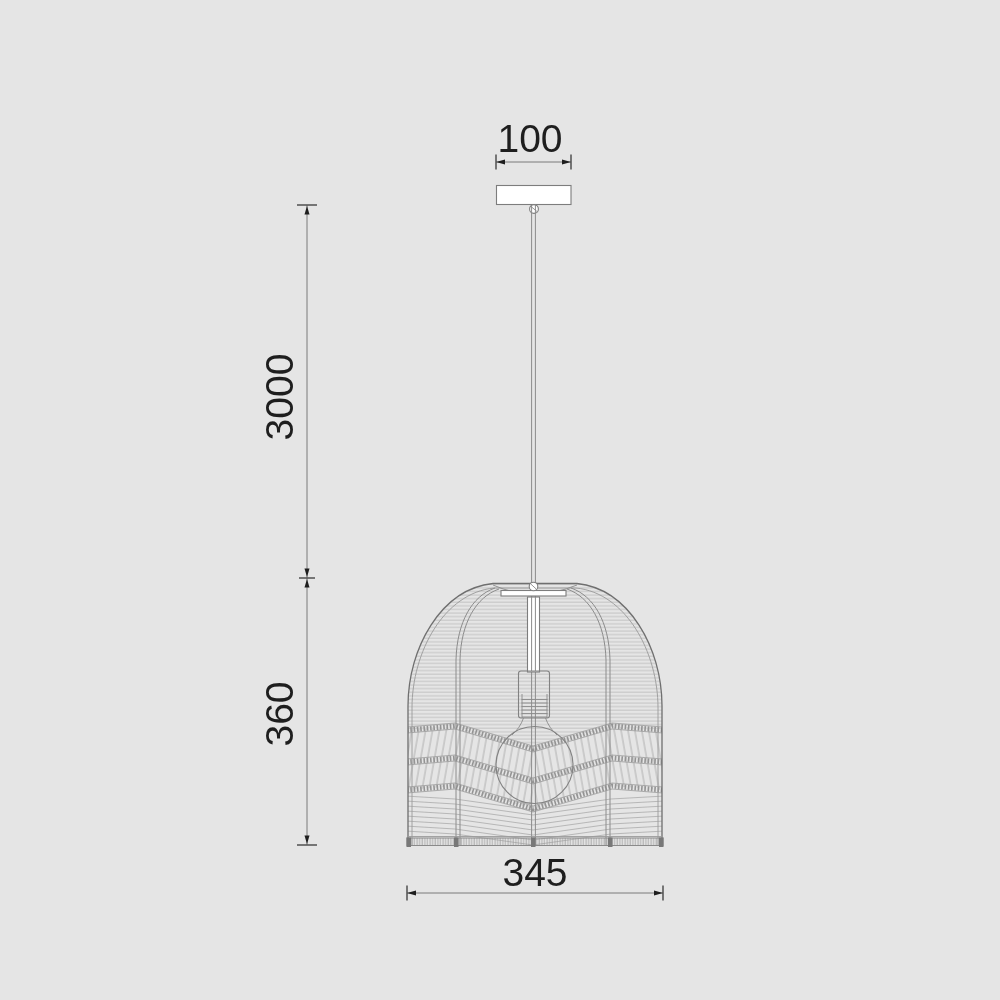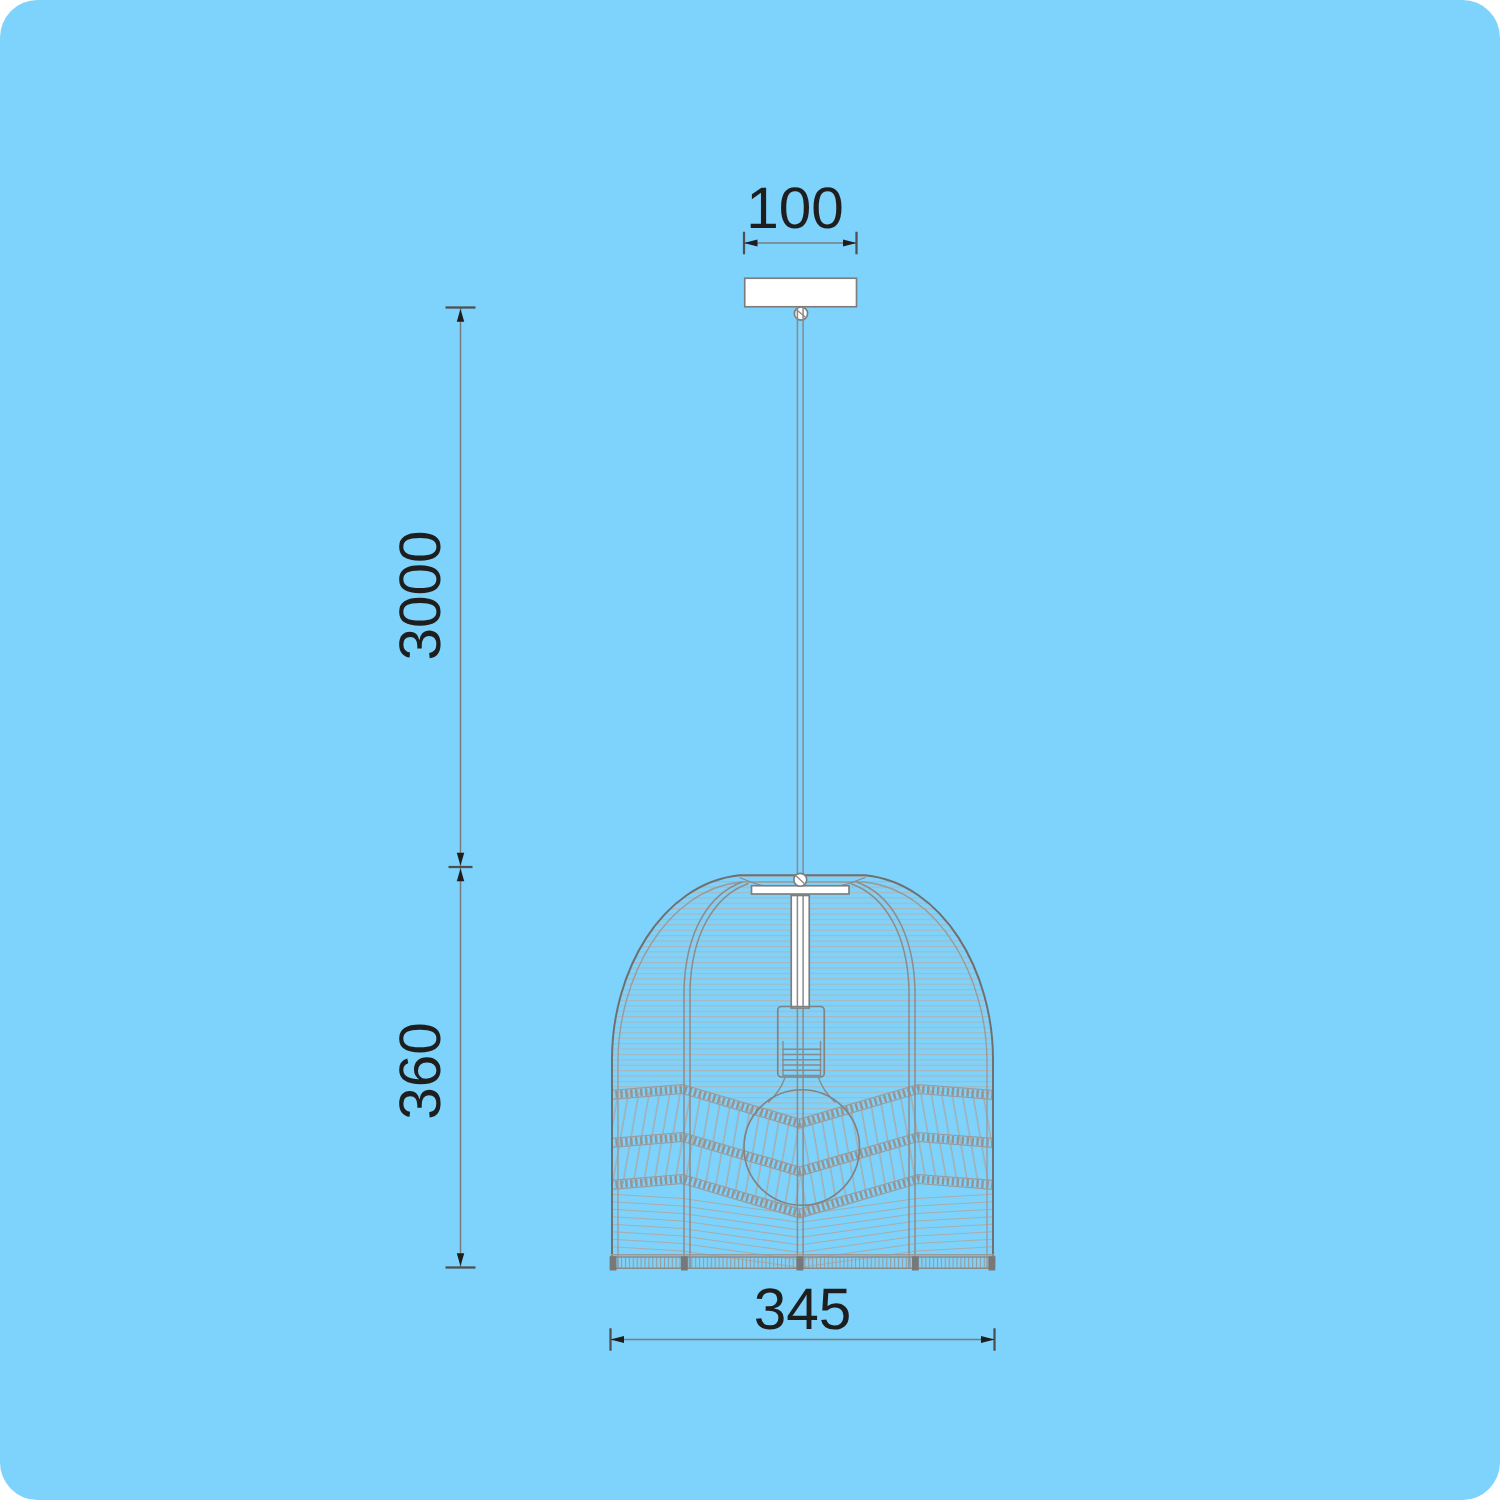--- a/index.html
+++ b/index.html
@@ -1,17 +1,17 @@
 <!DOCTYPE html>
 <html><head>
 <meta charset="utf-8">
 <style>
   html,body{margin:0;padding:0;background:#ffffff;}
-  .canvas{position:relative;width:1000px;height:1000px;background:#7dd3fc;overflow:hidden;
-          font-family:"Liberation Sans", sans-serif;border-radius:25px;}
+  .canvas{position:relative;width:1000px;height:1000px;background:#e5e5e5;overflow:hidden;
+          font-family:"Liberation Sans", sans-serif;}
   svg{position:absolute;left:0;top:0;}
   .dim-text{font-family:"Liberation Sans", sans-serif;font-size:39px;fill:#1e1e1e;}
   .dim-line{stroke:#7b7b7b;stroke-width:1;}
   .dim-tick{stroke:#4f4f4f;stroke-width:1.5;}
   .dim-arrow{fill:#1e1e1e;stroke:none;}
   .outline{stroke:#6f6f6f;stroke-width:1.3;fill:none;}
   .inner-line{stroke:#9a9a9a;stroke-width:0.9;fill:none;}
   .rib{stroke:#8c8c8c;stroke-width:1;fill:none;}
   .bead-main{stroke:#949494;stroke-width:5;fill:none;stroke-dasharray:1.6 1.7;}
   .bead-edge{stroke:#9a9a9a;stroke-width:0.8;fill:none;}

